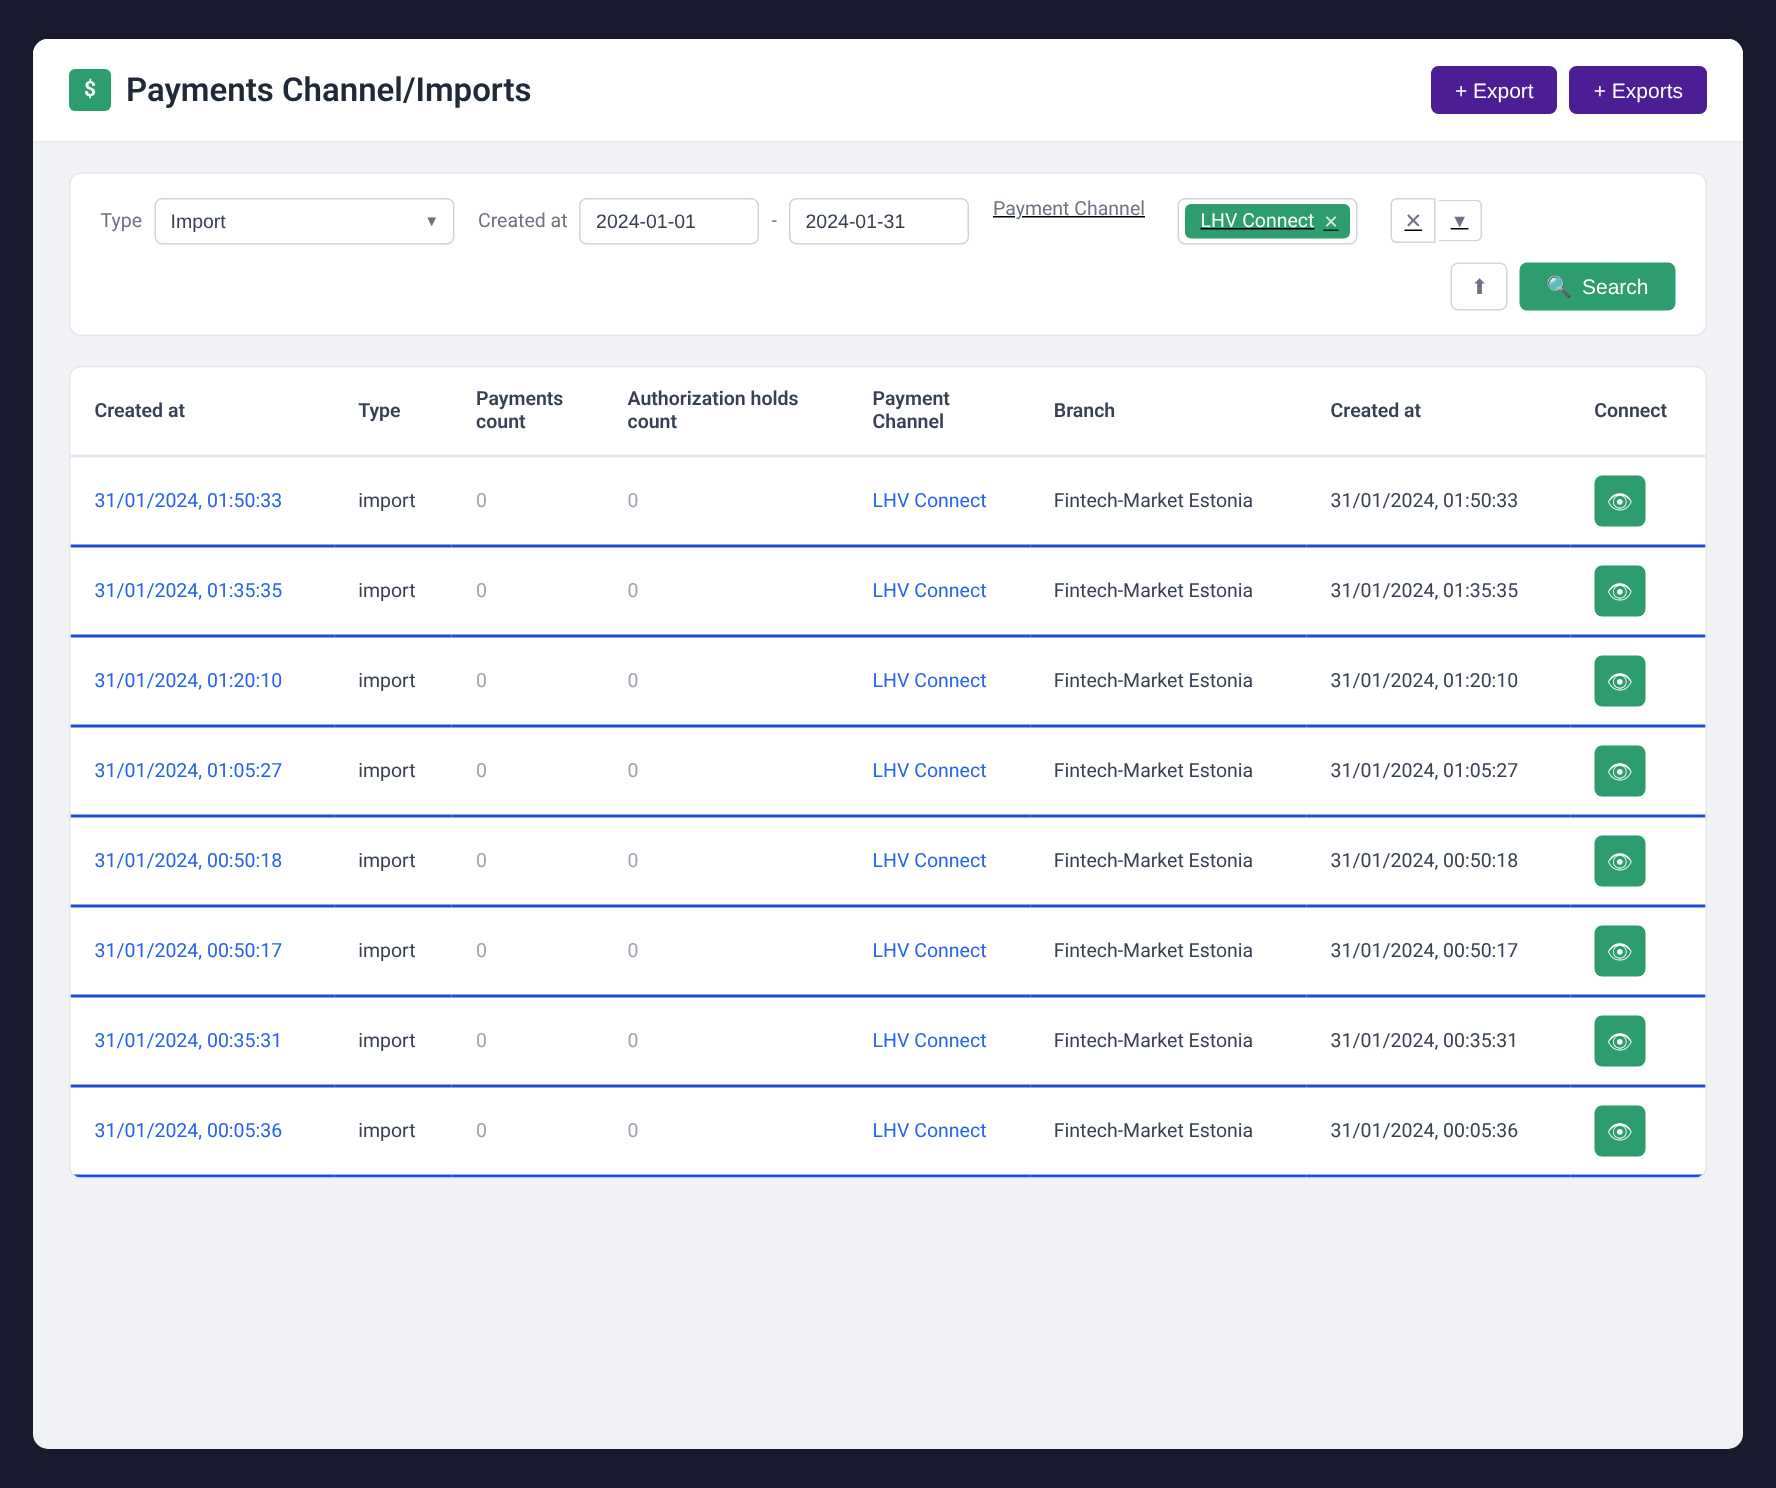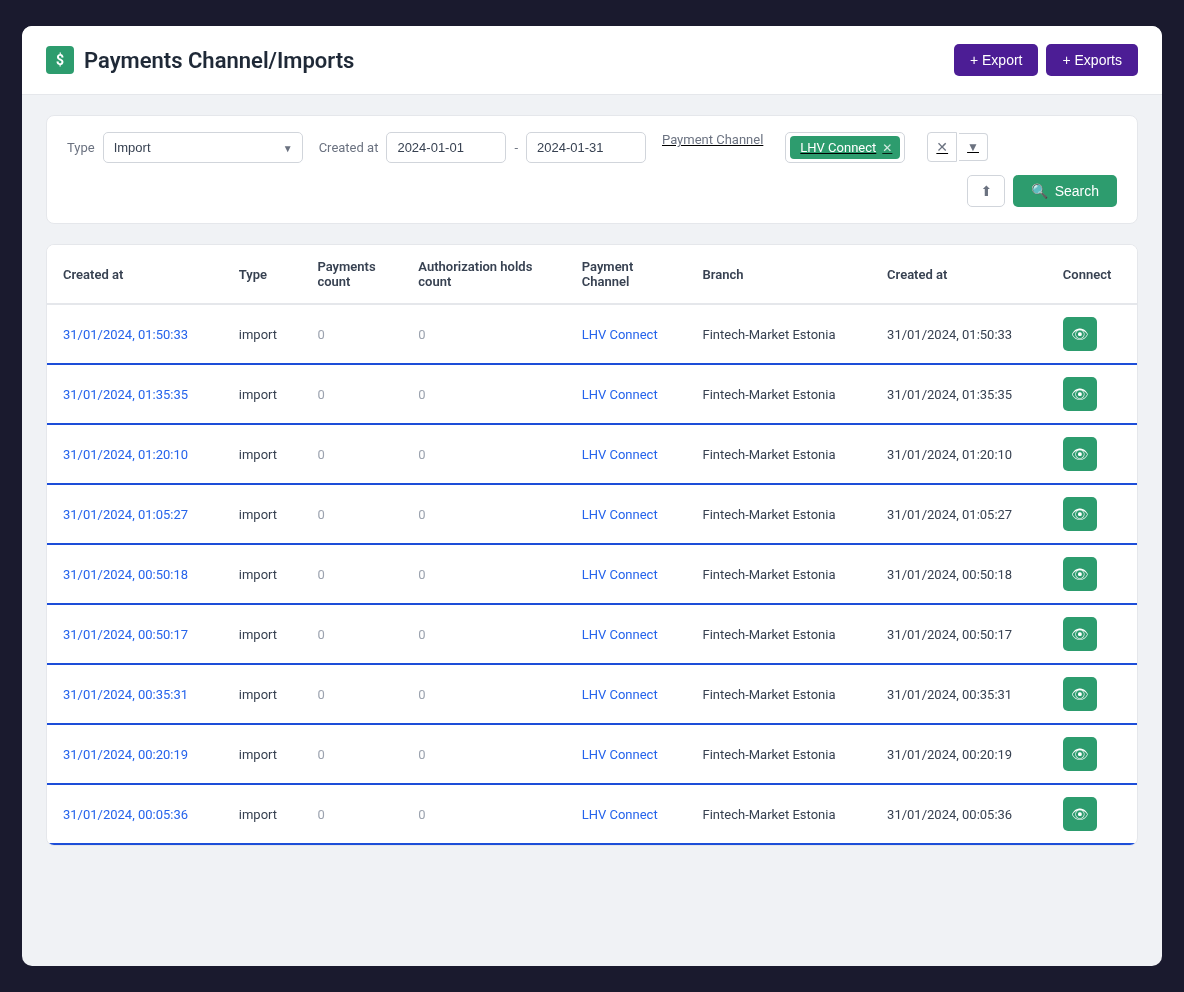--- a/index.html
+++ b/index.html
@@ -472,38 +472,20 @@
     <td>Fintech-Market Estonia</td>
     <td>31/01/2024, 00:35:31</td>
     <td>
       <button class="btn-view" title="View">
         <span style="font-size:14px;">👁</span>
       </button>
     </td>
   </tr>
             <tr>
     <td>
-      <a class="td-link">31/01/2024, 00:20:19</a>
-    </td>
-    <td>import</td>
-    <td class="td-zero">0</td>
-    <td class="td-zero">0</td>
-    <td>
-      <span class="td-channel">LHV Connect</span>
-    </td>
-    <td>Fintech-Market Estonia</td>
-    <td>31/01/2024, 00:20:19</td>
-    <td>
-      <button class="btn-view" title="View">
-        <span style="font-size:14px;">👁</span>
-      </button>
-    </td>
-  </tr>
-            <tr>
-    <td>
       <a class="td-link">31/01/2024, 00:05:36</a>
     </td>
     <td>import</td>
     <td class="td-zero">0</td>
     <td class="td-zero">0</td>
     <td>
       <span class="td-channel">LHV Connect</span>
     </td>
     <td>Fintech-Market Estonia</td>
     <td>31/01/2024, 00:05:36</td>

